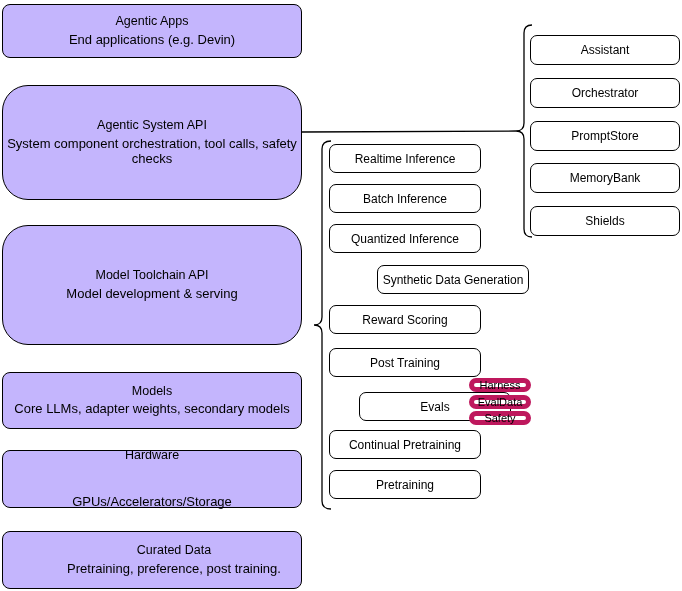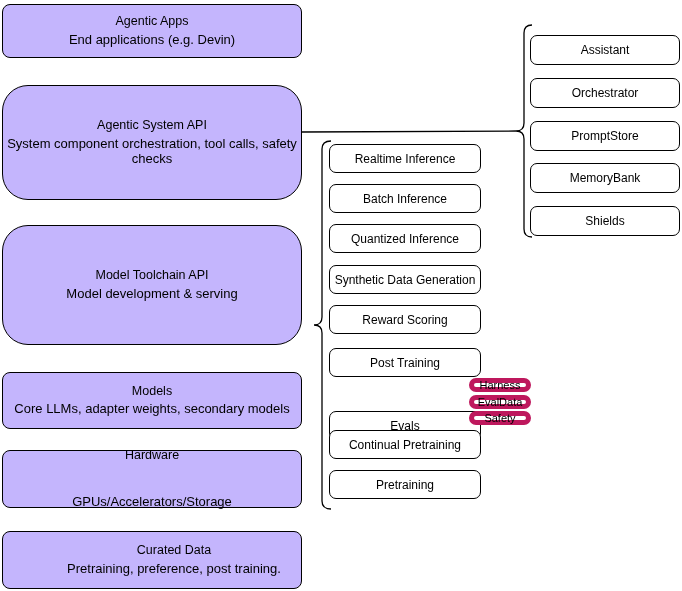--- a/index.html
+++ b/index.html
@@ -80,30 +80,30 @@
 
   <div class="mbox" style="top:144px;">
     <span>Realtime Inference</span>
   </div>
   <div class="mbox" style="top:184px;">
     <span>Batch Inference</span>
   </div>
   <div class="mbox" style="top:224px;">
     <span>Quantized Inference</span>
   </div>
-  <div class="mbox" style="top:265px;">
+  <div class="mbox" style="top:265px;margin-left:48px;">
     <span>Synthetic Data Generation</span>
   </div>
   <div class="mbox" style="top:305px;">
     <span>Reward Scoring</span>
   </div>
   <div class="mbox" style="top:348px;">
     <span>Post Training</span>
   </div>
-  <div class="mbox" style="top:411px;">
+  <div class="mbox" style="top:392px;margin-left:30px;">
     <span>Evals</span>
   </div>
   <div class="mbox" style="top:430px;">
     <span>Continual Pretraining</span>
   </div>
   <div class="mbox" style="top:470px;">
     <span>Pretraining</span>
   </div>
 
   <div class="tag" style="top:378px;">

